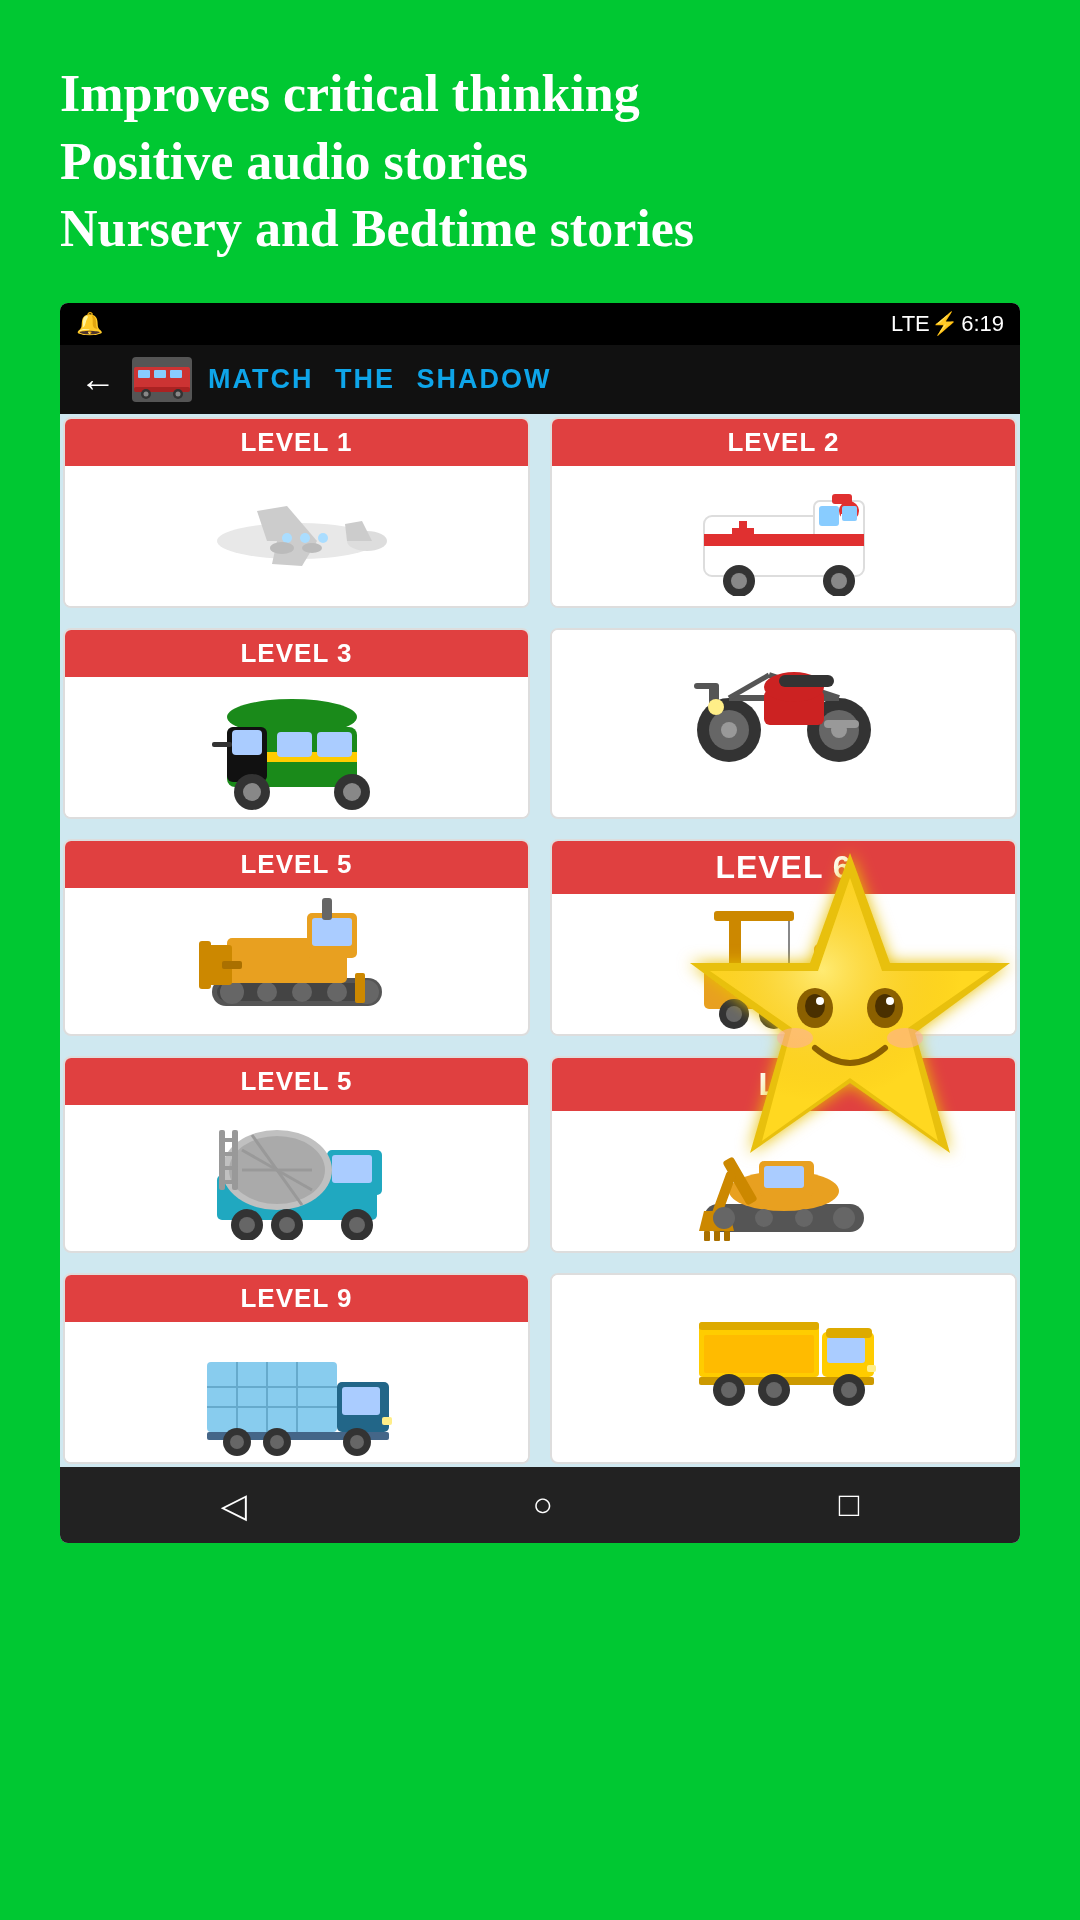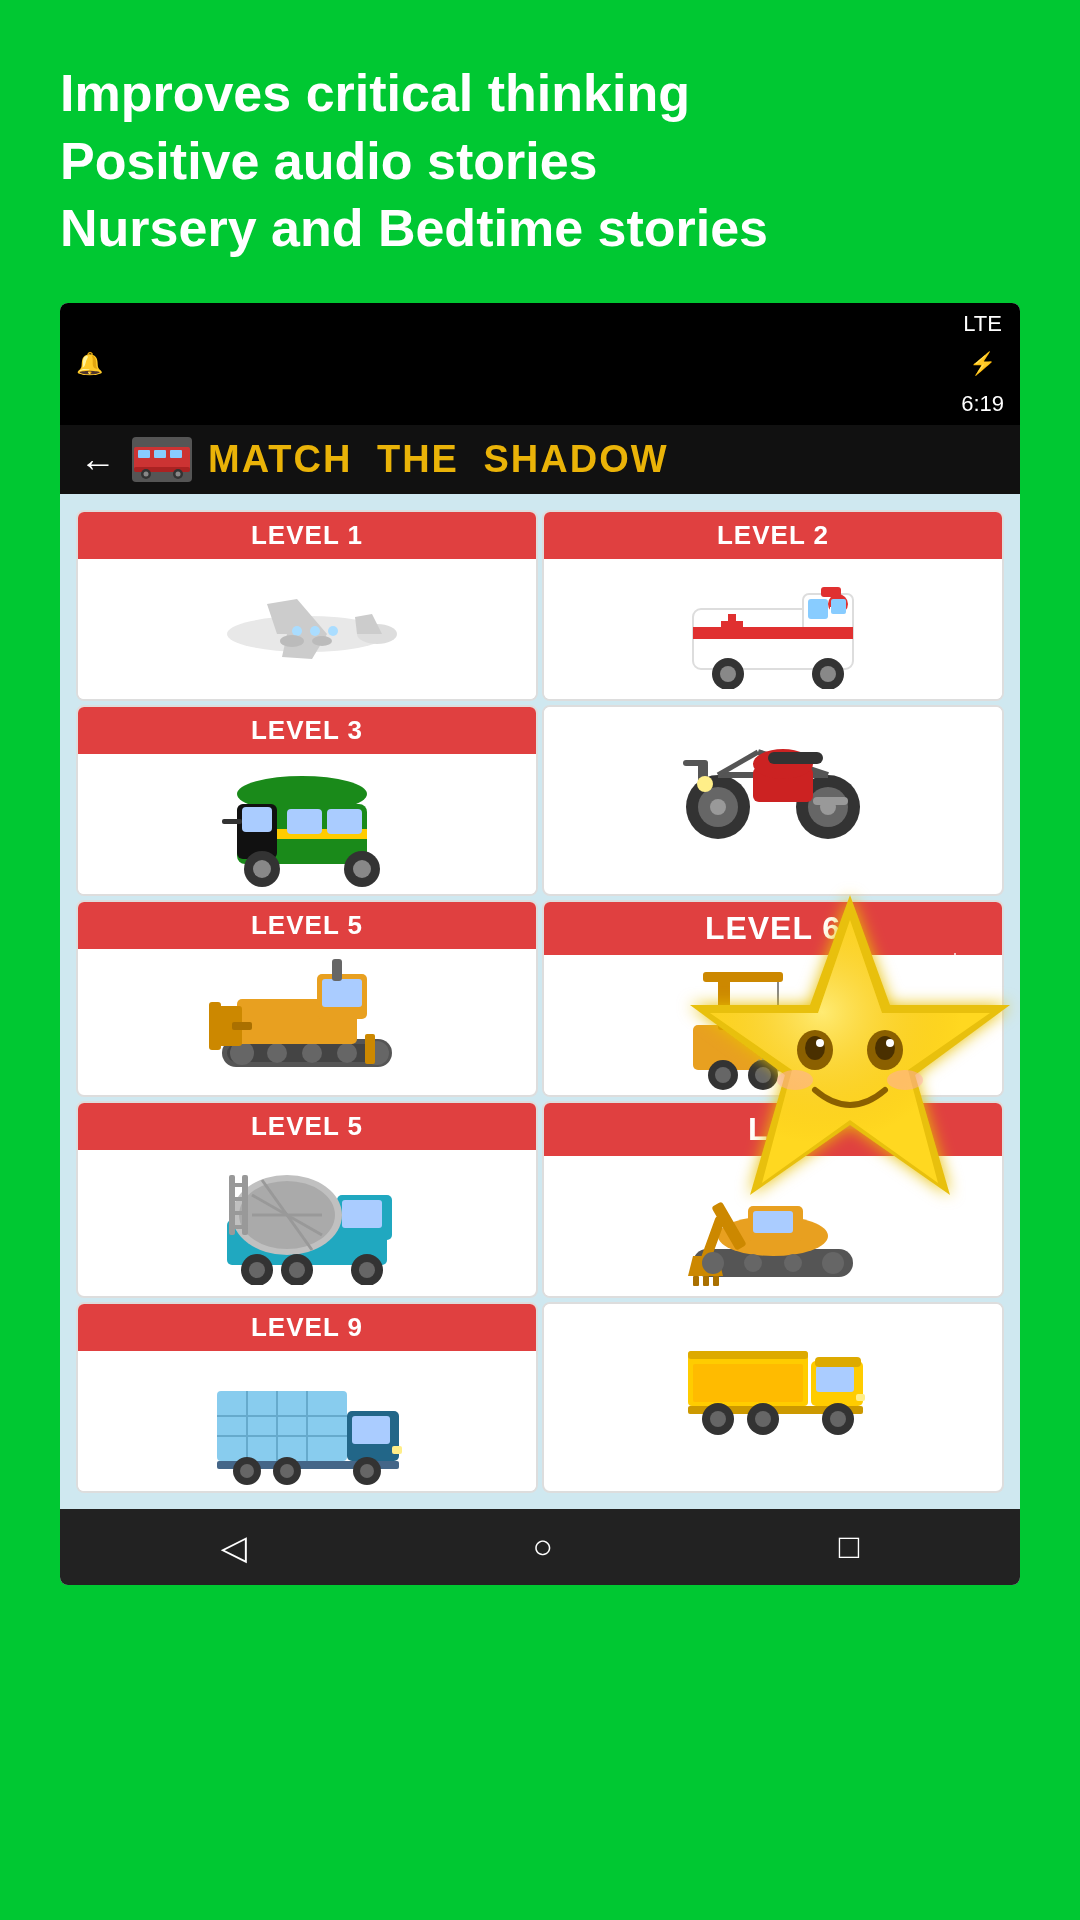--- a/index.html
+++ b/index.html
@@ -13,20 +13,21 @@
       position: relative;
     }
 
     
     .top-text {
       padding: 60px 60px 40px 60px;
       color: white;
       font-size: 52px;
       font-weight: bold;
       line-height: 1.3;
+      font-family: Liberation Serif, serif;
     }
 
     
     .phone-frame {
       margin: 0 60px;
       background: #cfe8f0;
       border-radius: 8px;
       overflow: hidden;
       position: relative;
     }
@@ -43,22 +44,21 @@
     }
 
     .status-bar-left {
       display: flex;
       align-items: center;
     }
 
     .status-bar-right {
       display: flex;
       align-items: center;
-      gap: 14px;
-      flex-direction: column;
+      gap: 2px;
     }
 
     
     .app-header {
       background: #111;
       display: flex;
       align-items: center;
       padding: 12px 20px;
       gap: 16px;
     }
@@ -74,33 +74,33 @@
       height: 45px;
       background: #555;
       border-radius: 4px;
       overflow: hidden;
       display: flex;
       align-items: center;
       justify-content: center;
     }
 
     .header-title {
-      color: #eab308;
-      font-size: 38px;
+      color: #0ea5e9;
+      font-size: 27px;
       font-weight: bold;
       letter-spacing: 2px;
       text-transform: uppercase;
     }
 
     
     .levels-grid {
       display: grid;
       grid-template-columns: 1fr 1fr;
-      gap: 4px;
-      padding: 16px;
+      gap: 20px;
+      padding: 3px;
       background: #cfe8f0;
     }
 
     .level-card {
       background: white;
       border-radius: 8px;
       overflow: hidden;
       border: 2px solid #ddd;
     }
 

